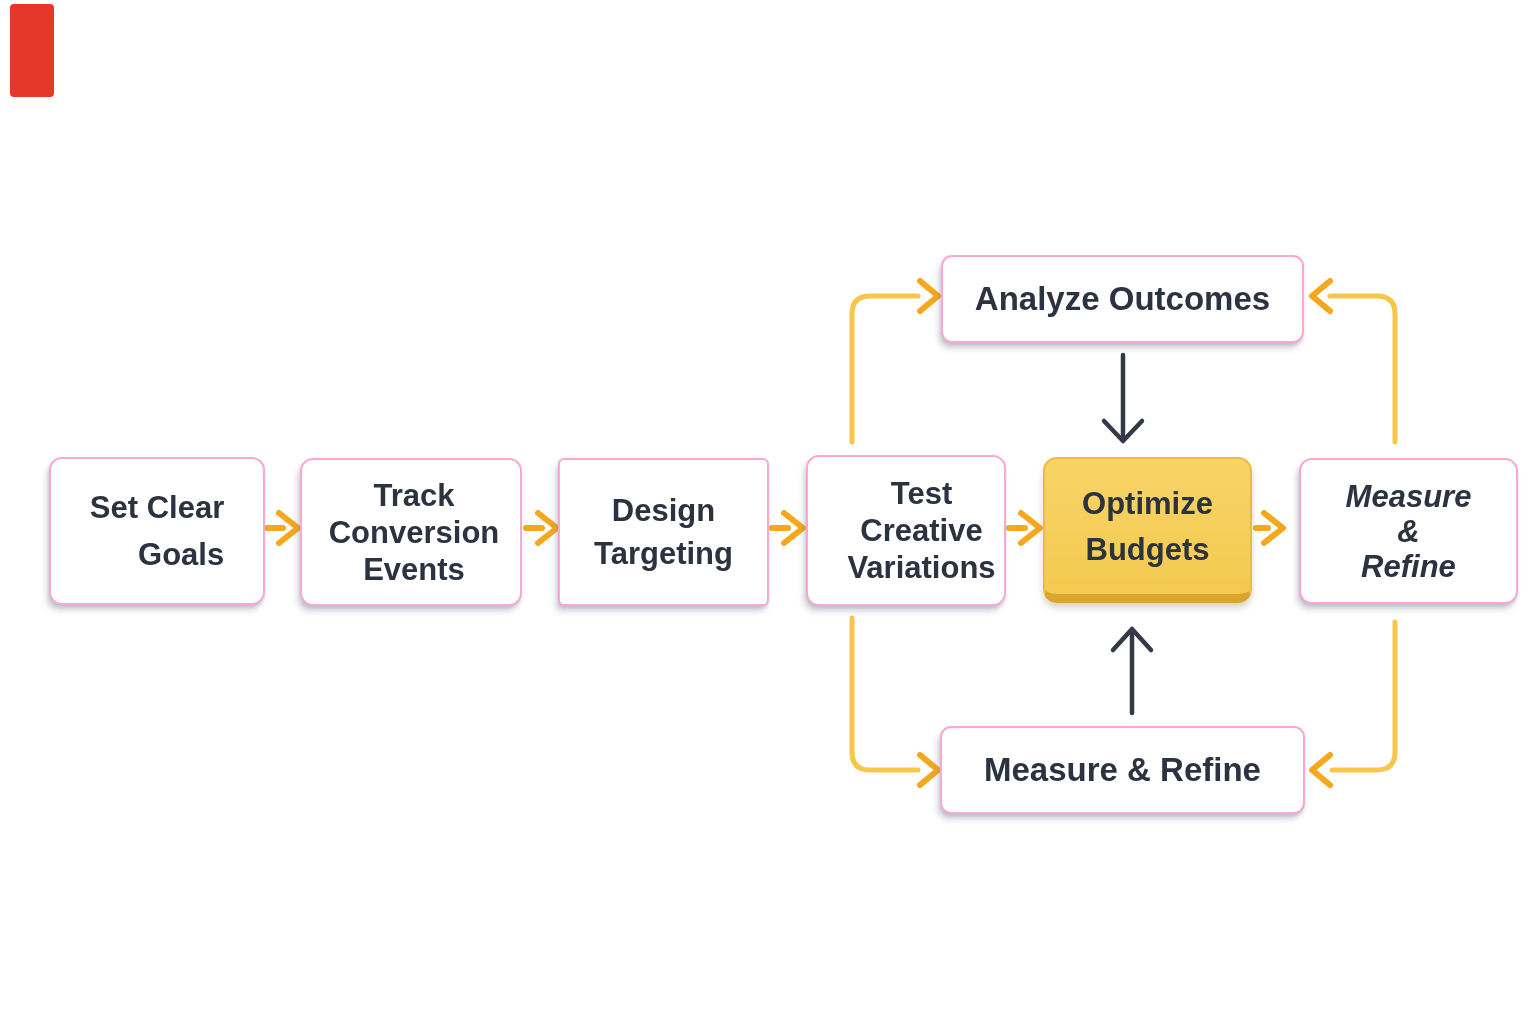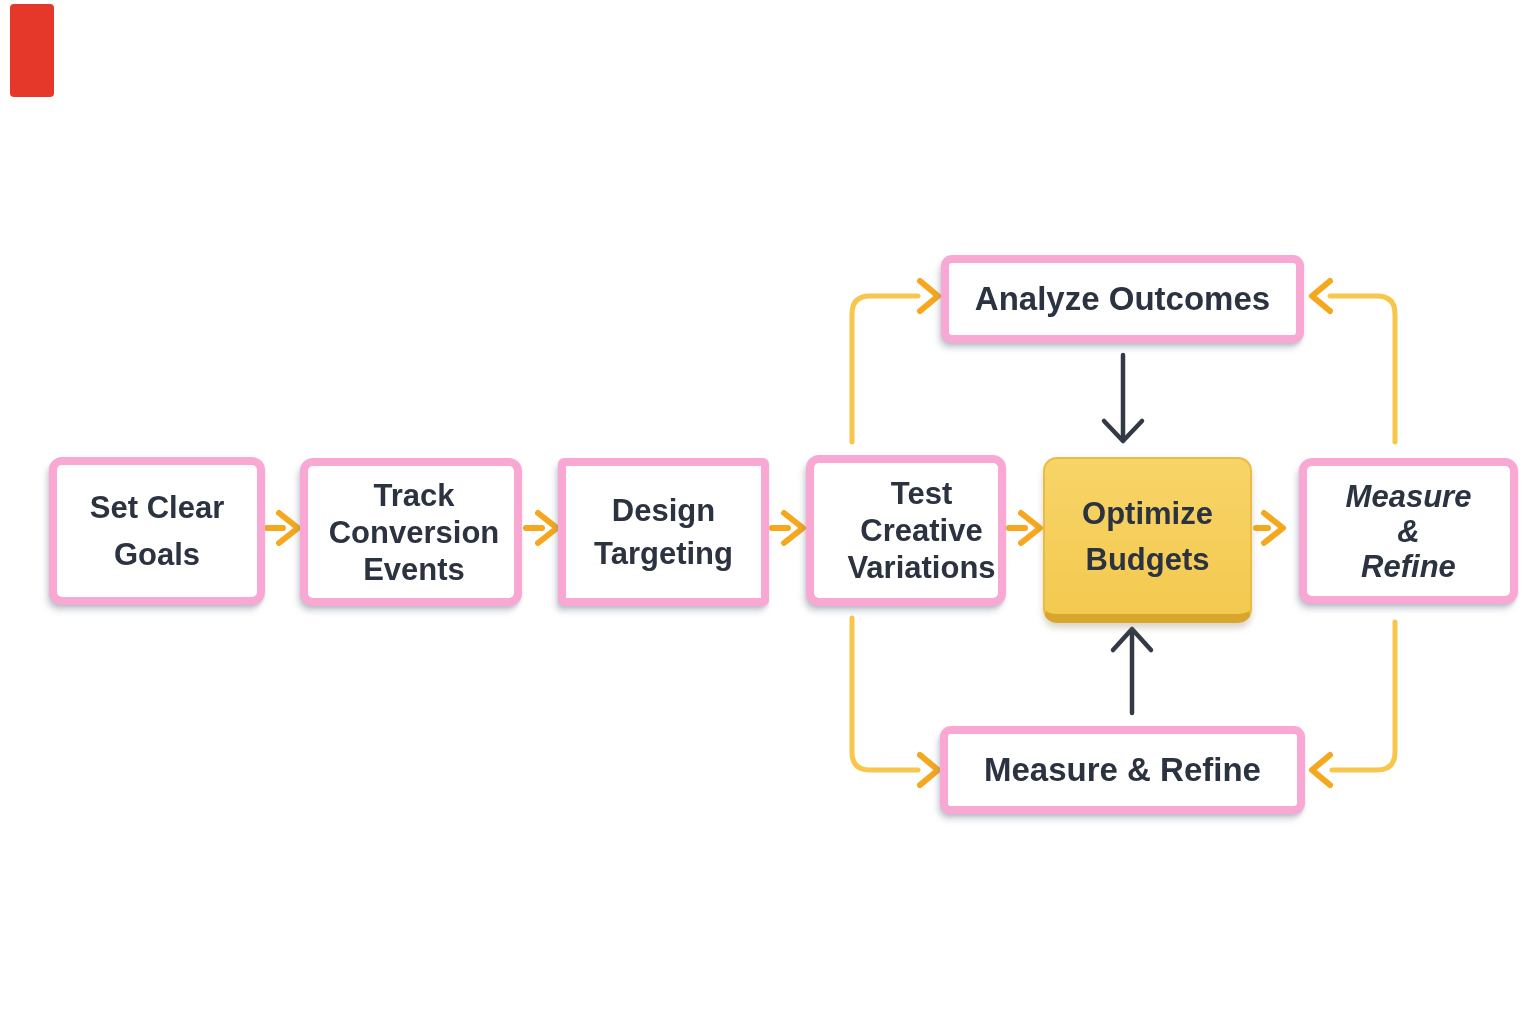--- a/index.html
+++ b/index.html
@@ -22,21 +22,21 @@
     left: 0;
     top: 0;
     width: 1536px;
     height: 1024px;
     pointer-events: none;
   }
   .node {
     position: absolute;
     box-sizing: border-box;
     background: #ffffff;
-    border: 8px solid #f9a8d4;
+    border: 2px solid #f9a8d4;
     border-radius: 13px;
     display: flex;
     align-items: center;
     justify-content: center;
     text-align: center;
     color: #2B3240;
     font-weight: 700;
     white-space: pre-line;
     box-shadow: -3px 6px 6px -1px rgba(120,130,145,0.38), 0 2px 3px rgba(120,130,145,0.22);
   }
@@ -115,35 +115,35 @@
     <g stroke="#333A46" stroke-width="4.5" stroke-linecap="round" stroke-linejoin="round">
       <path d="M1123 355 V437"></path>
         <path d="M1104 421 L1123 441 L1142 421"></path>
     </g>
     <g stroke="#333A46" stroke-width="4.5" stroke-linecap="round" stroke-linejoin="round">
       <path d="M1132 632 V713"></path>
         <path d="M1113 650 L1132 629 L1151 650"></path>
     </g>
   </svg>
 
-  <div class="node fs-main lh-47" style="left:49px; top:457px; width:216px; height:148px;">Set Clear
+  <div class="node fs-main lh-47" style="left:49px; top:457px; width:216px; height:148px;text-align:right;">Set Clear
 Goals</div>
 
   <div class="node fs-main lh-37" style="left:300px; top:458px; width:222px; height:148px;padding-left:6px;">Track
 Conversion
 Events</div>
 
   <div class="node fs-main lh-43" style="left:558px; top:458px; width:211px; height:148px;border-radius:6px;">Design
 Targeting</div>
 
   <div class="node fs-main lh-37" style="left:806px; top:455px; width:200px; height:151px;padding-left:31px;">Test
 Creative
 Variations</div>
 
-  <div class="node highlight fs-main lh-46" style="left:1043px; top:457px; width:209px; height:166px;">Optimize
+  <div class="node highlight fs-main lh-46" style="left:1043px; top:457px; width:209px; height:146px;">Optimize
 Budgets</div>
 
   <div class="node fs-main lh-35" style="left:1299px; top:458px; width:219px; height:146px;font-style:italic;">Measure
 &amp;
 Refine</div>
 
   <div class="node fs-single" style="left:941px; top:255px; width:363px; height:88px; border-radius:11px;">Analyze Outcomes</div>
 
   <div class="node fs-single" style="left:940px; top:726px; width:365px; height:88px; border-radius:11px;">Measure &amp; Refine</div>
 

